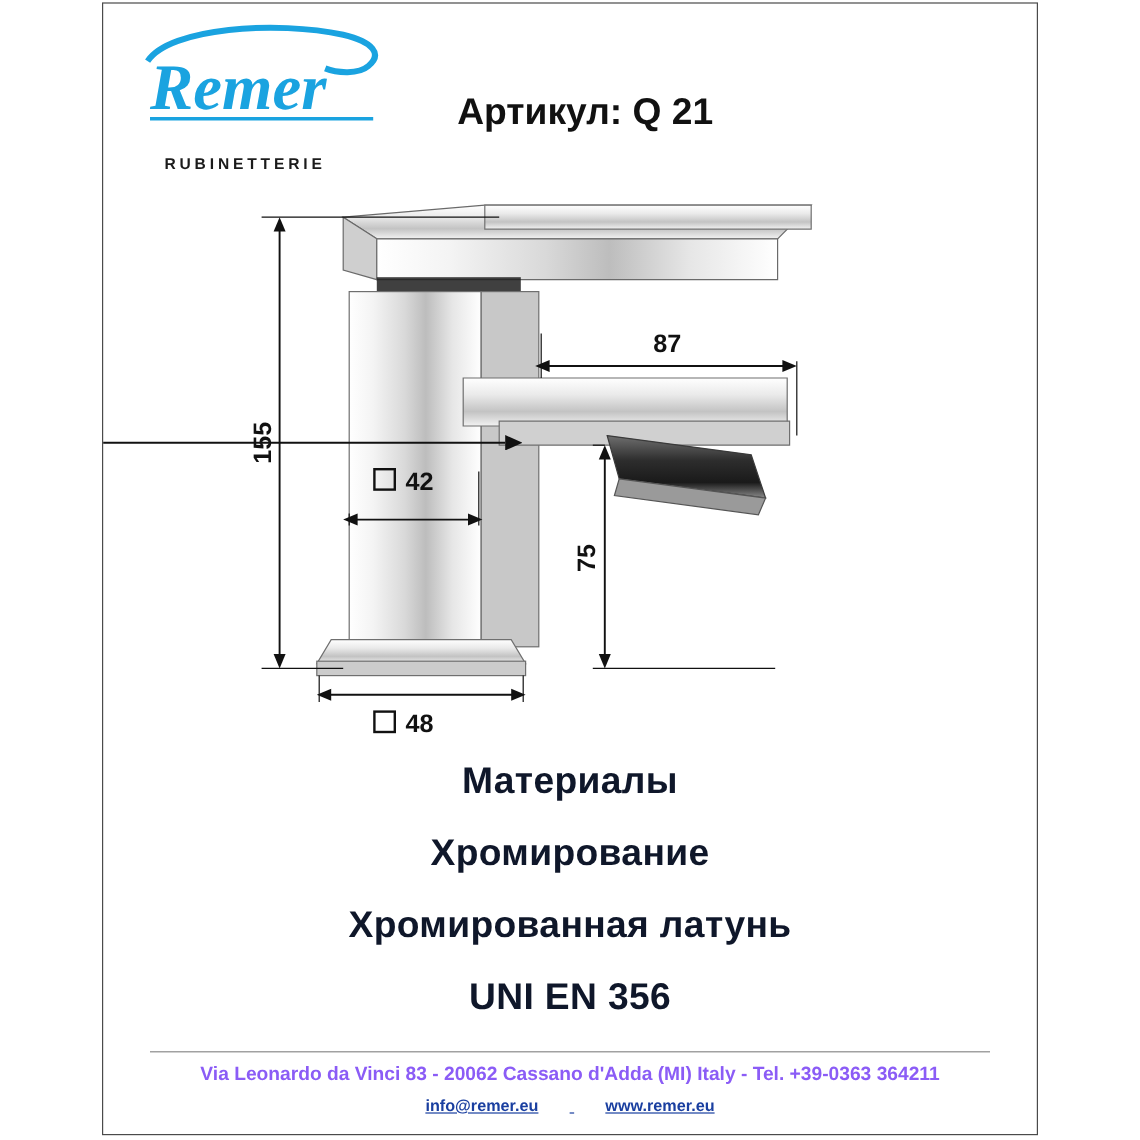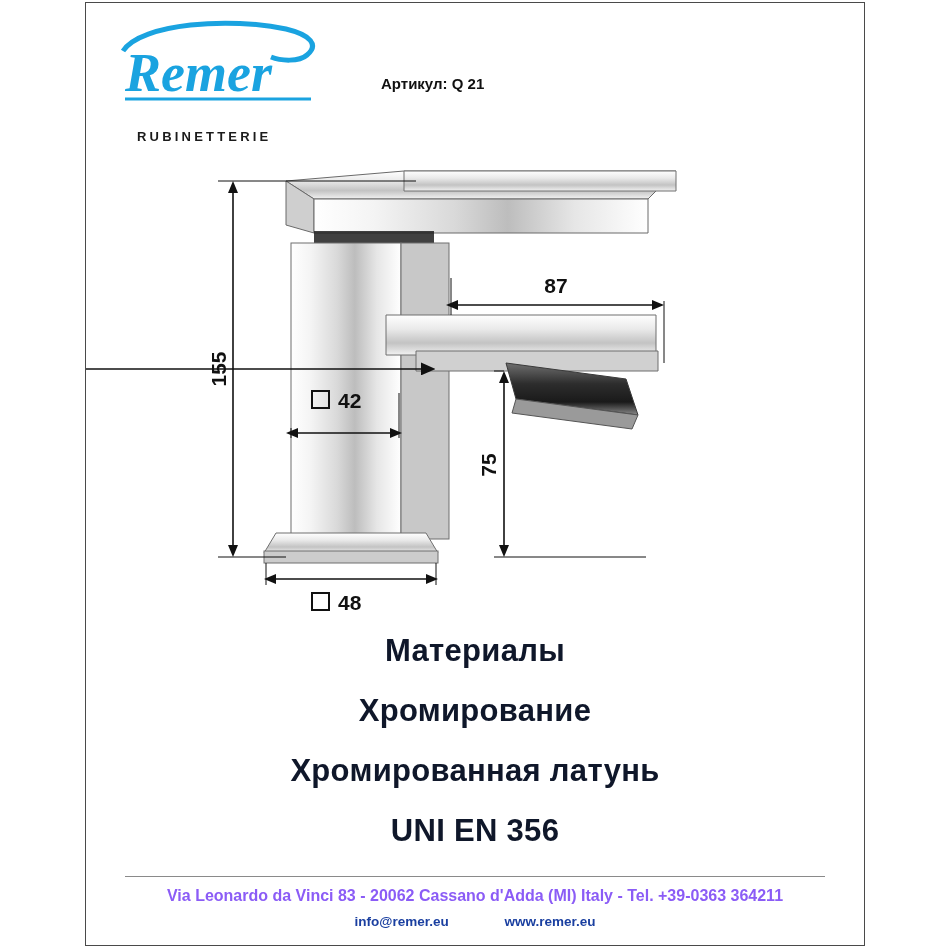--- a/index.html
+++ b/index.html
@@ -56,21 +56,21 @@
     left: 295px;
     top: 18px;
     font-size: 23px;
     font-weight: bold;
     color: #111;
   }
   .hdr-article {
     position: absolute;
     left: 295px;
     top: 72px;
-    font-size: 15px;
+    font-size: 31px;
     font-weight: bold;
     color: #111;
   }
   
   .drawing {
     position: absolute;
     left: 0;
     top: 130px;
     width: 778px;
     height: 490px;
@@ -107,20 +107,21 @@
   .footer .addr {
     font-size: 16px;
     color: #8b5cf6;
     font-weight: 600;
     margin-bottom: 9px;
   }
   .footer .links {
     font-size: 13.5px;
     color: #1a3fa0;
     font-weight: 600;
+    text-decoration: underline;
   }
   .footer .links span { margin: 0 26px; }
   .dim-label {
     font-family: "Liberation Sans", sans-serif;
     font-size: 21px;
     font-weight: bold;
     fill: #111;
   }
 </style>
 </head>

